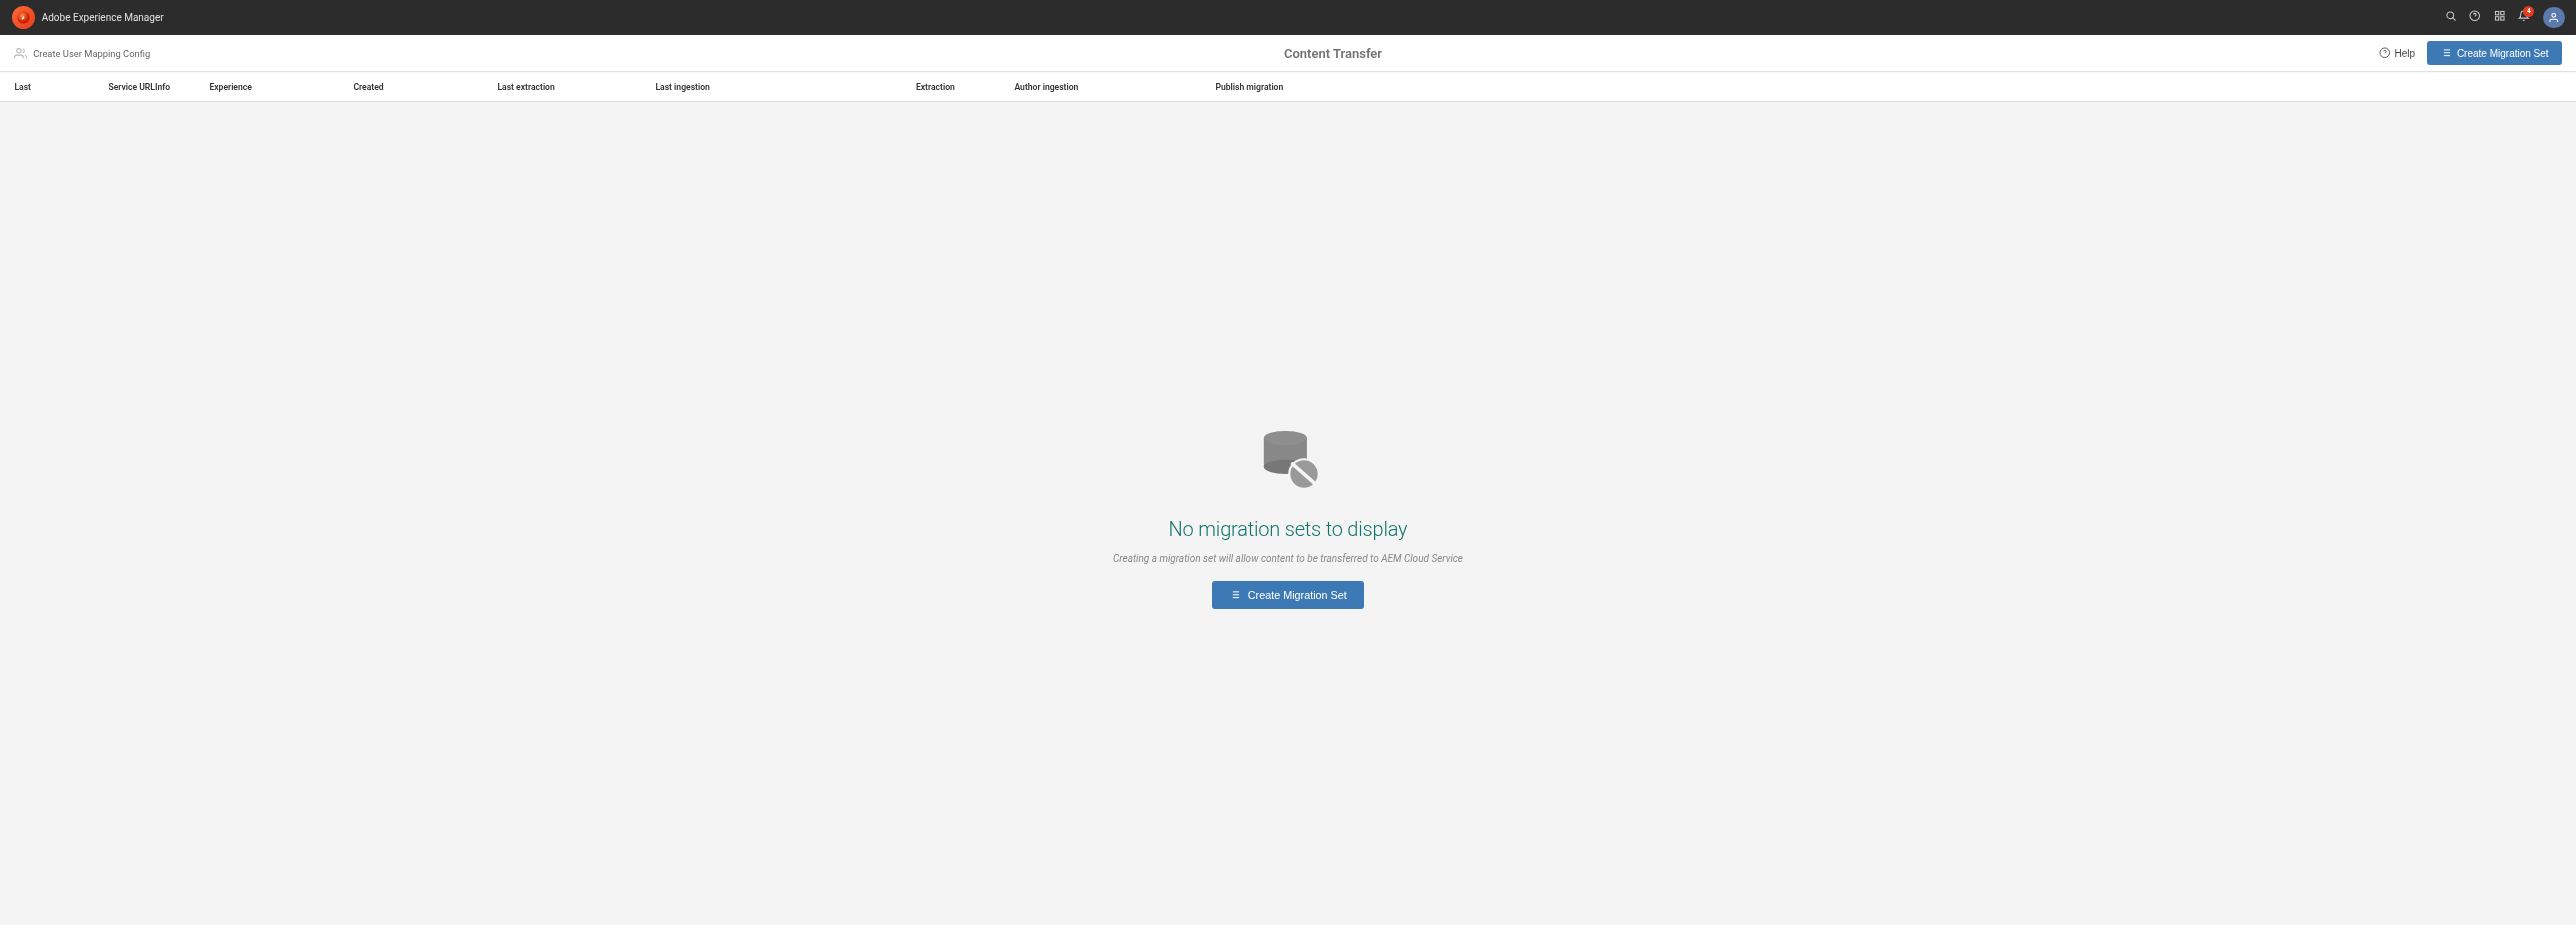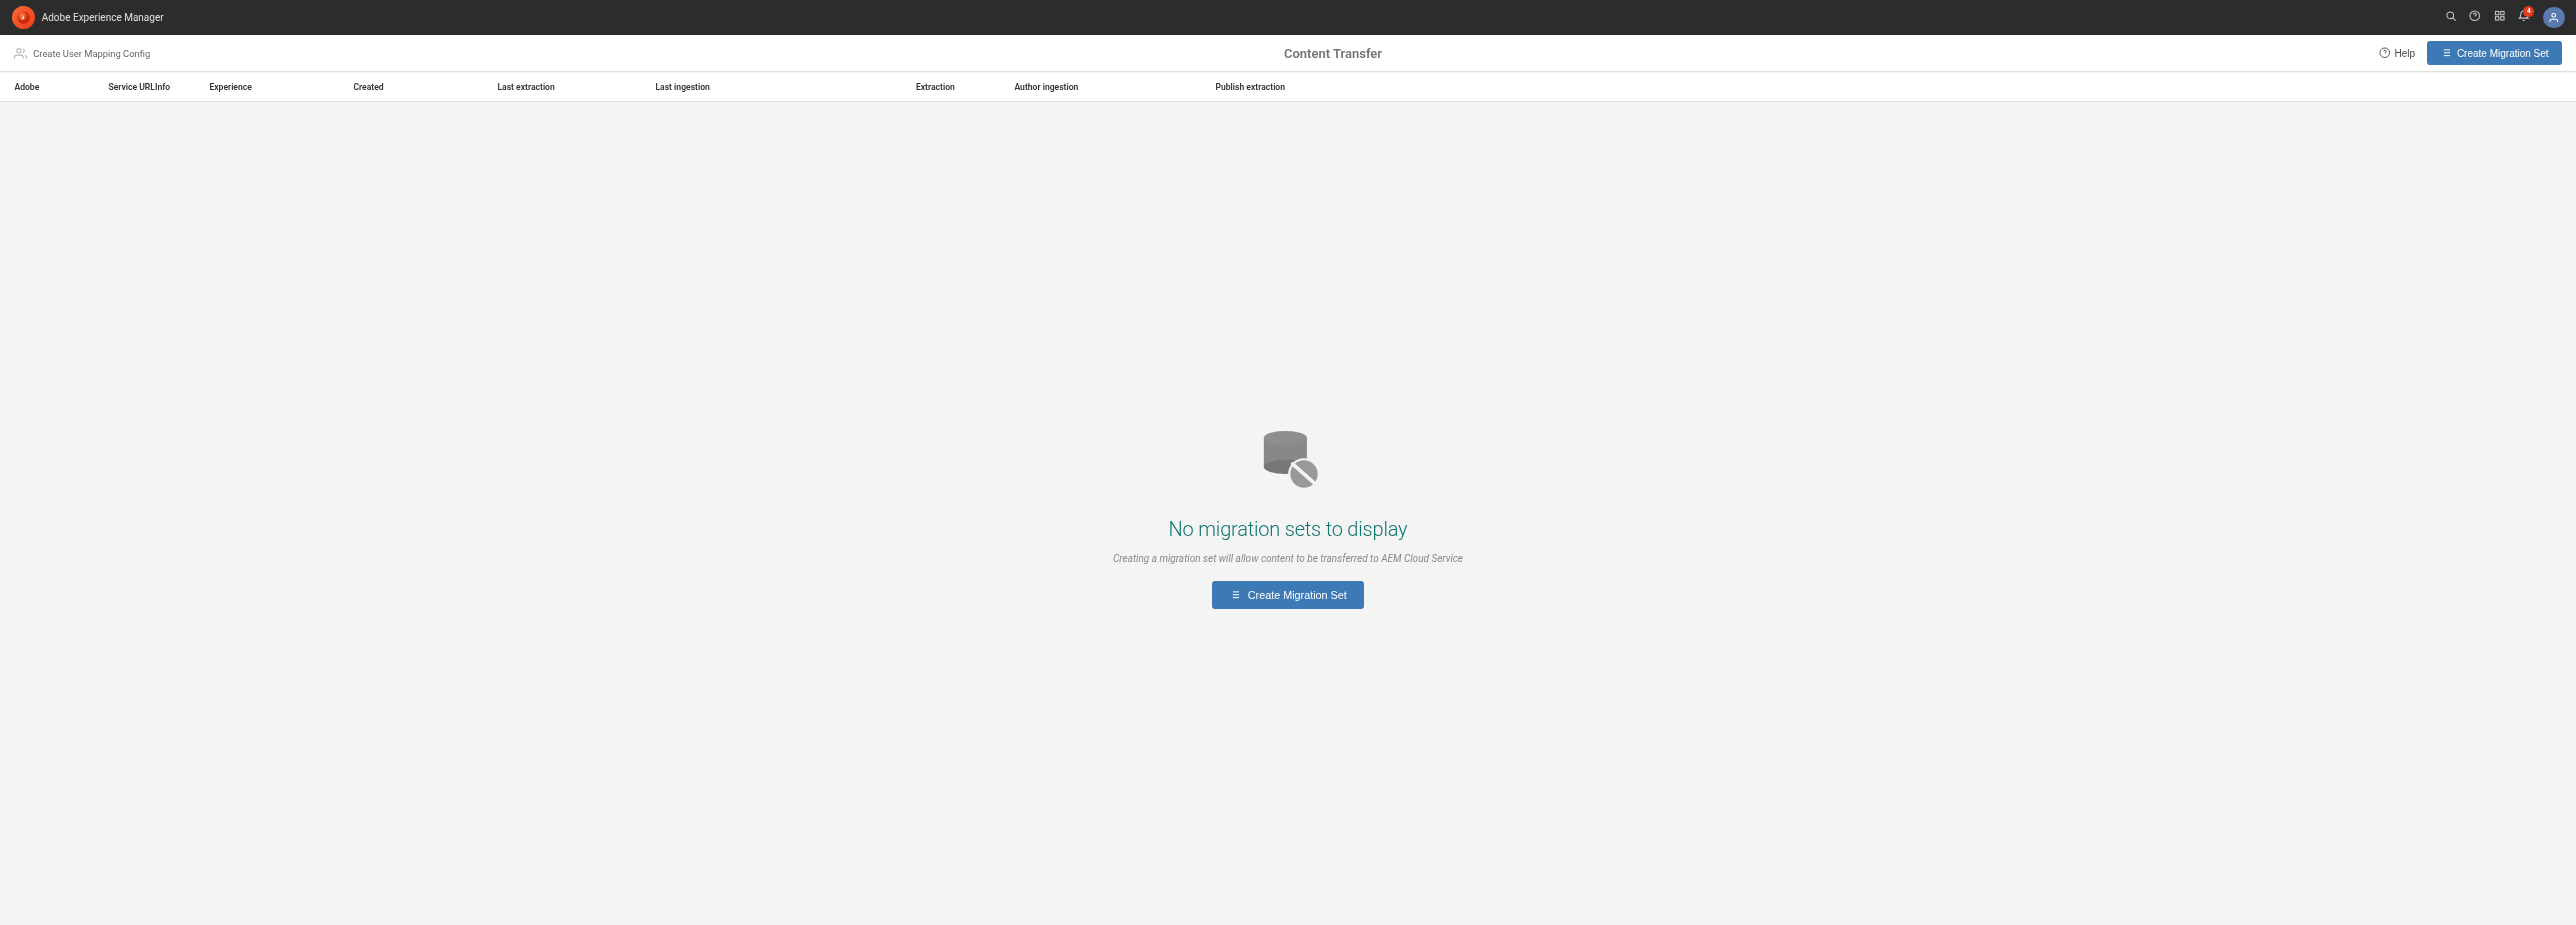--- a/index.html
+++ b/index.html
@@ -369,29 +369,29 @@
         <line x1="3" y1="6" x2="3.01" y2="6"></line>
         <line x1="3" y1="12" x2="3.01" y2="12"></line>
         <line x1="3" y1="18" x2="3.01" y2="18"></line>
       </svg>
       <span>Create Migration Set</span>
     </button>
   </div>
 </div>
 
 <div class="table-header">
-  <div class="col-name">Adobe</div>
+  <div class="col-name">Last</div>
   <div class="col-service">Service URLInfo</div>
   <div class="col-container">Experience</div>
   <div class="col-created">Created</div>
   <div class="col-last-extraction">Last extraction</div>
   <div class="col-last-ingestion">Last ingestion</div>
   <div class="col-extraction">Extraction</div>
   <div class="col-author-ingestion">Author ingestion</div>
-  <div class="col-publish-ingestion">Publish extraction</div>
+  <div class="col-publish-ingestion">Publish migration</div>
 </div>
 
 <div class="main-content">
   <div class="empty-state">
     <div class="empty-icon">
       
       <svg width="79" height="79" viewBox="0 0 110 110" fill="none">
 
         <ellipse cx="52" cy="28" rx="30" ry="10" fill="#888"></ellipse>
         <rect x="22" y="28" width="60" height="40" fill="#888"></rect>

